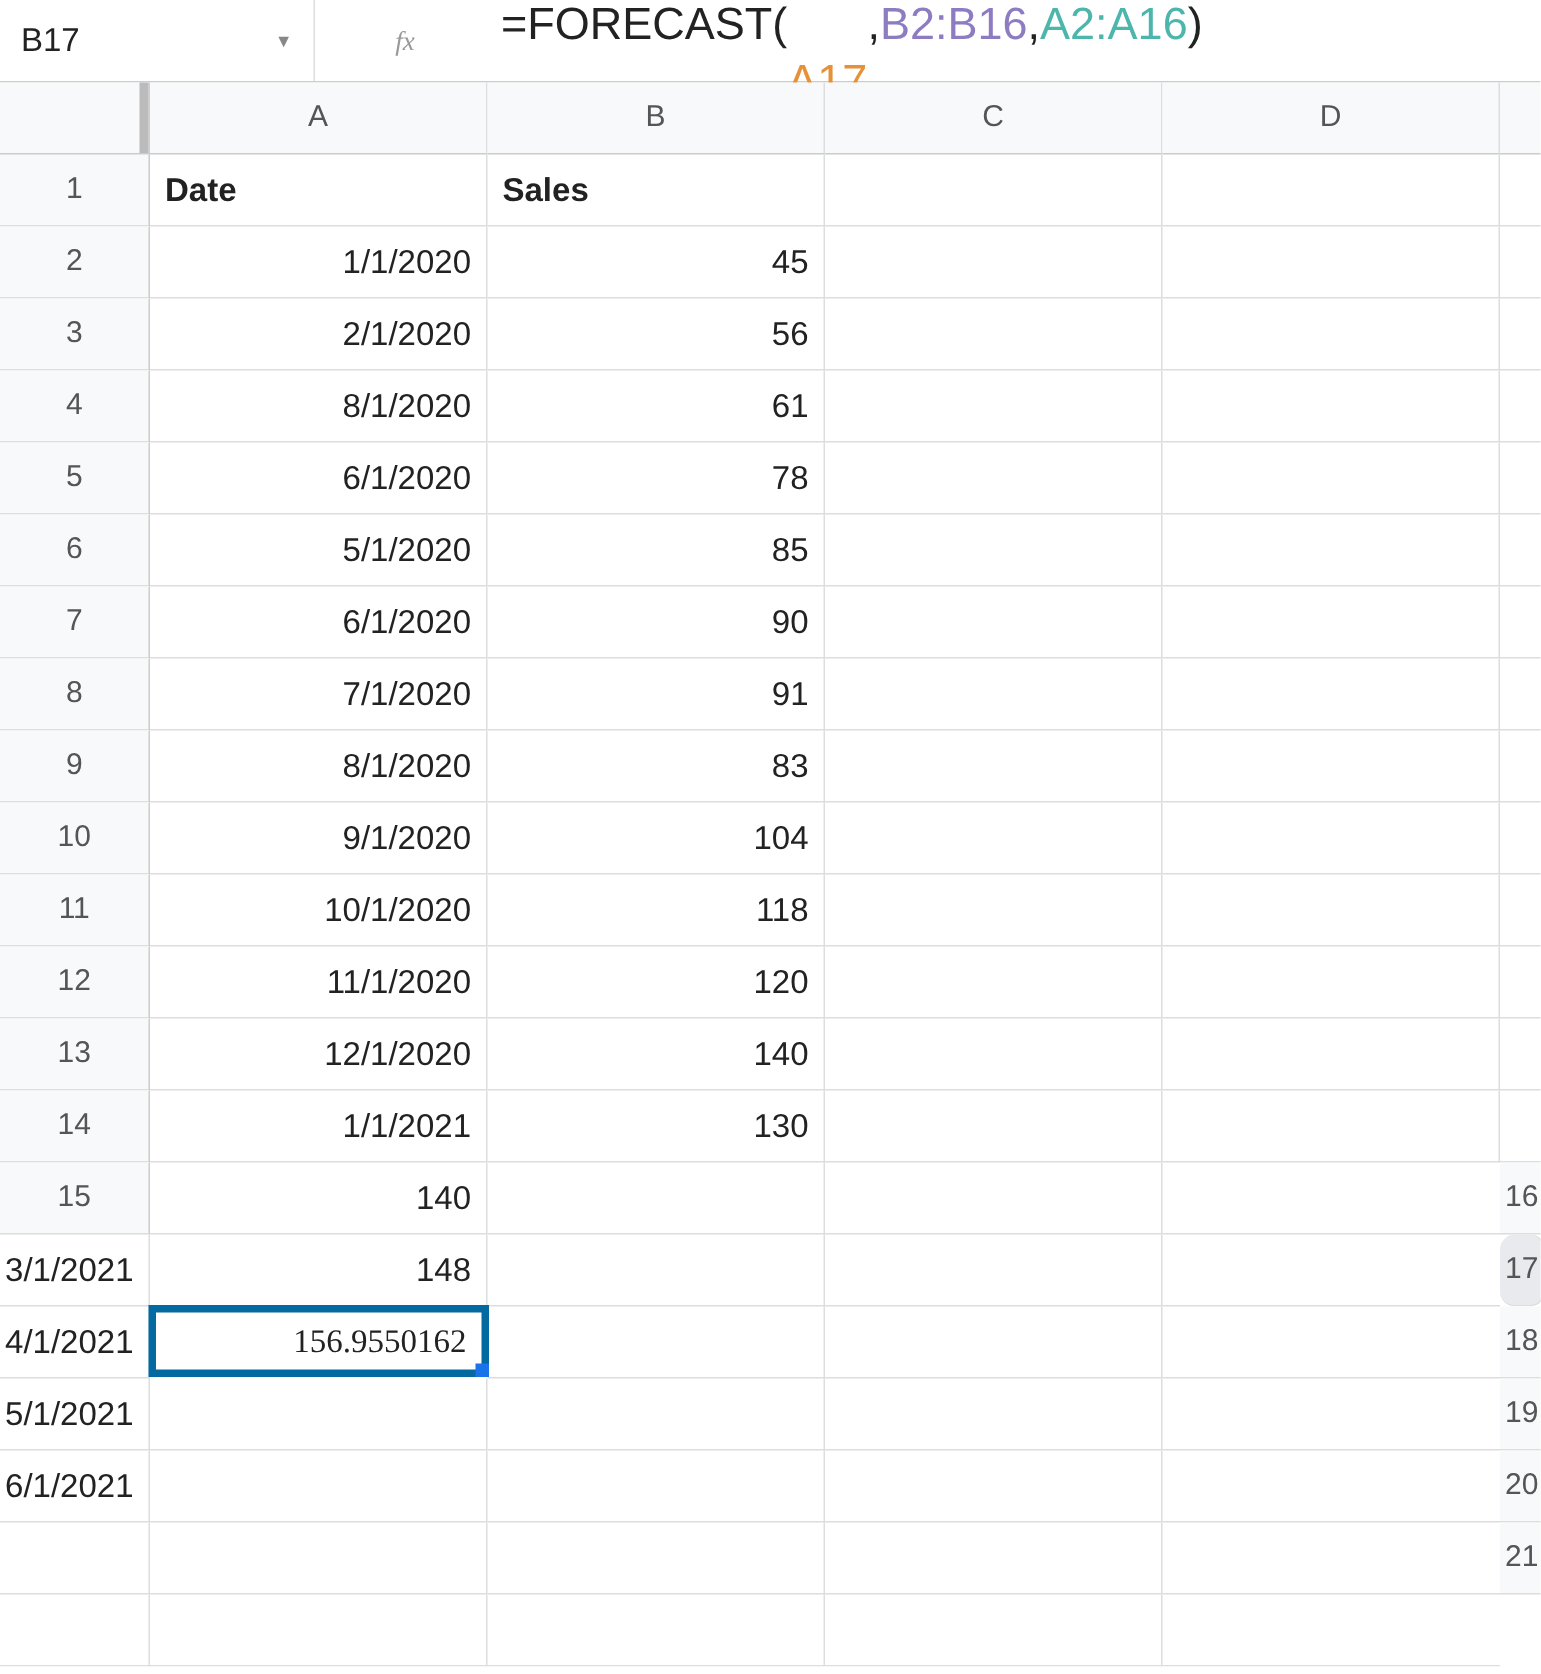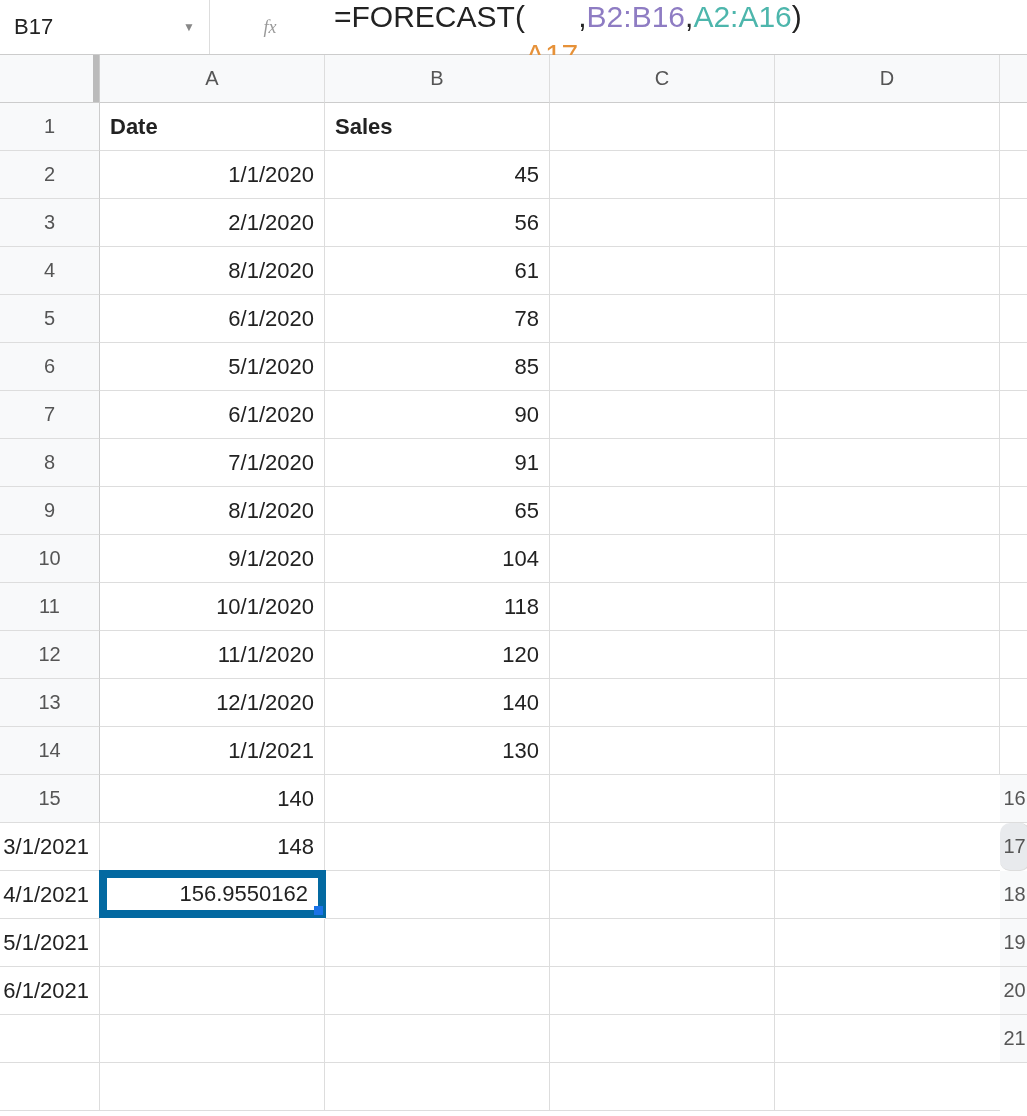--- a/index.html
+++ b/index.html
@@ -122,23 +122,24 @@
     }
     .cell.header-text {
       font-weight: bold;
       justify-content: flex-start;
     }
     .cell.right {
       justify-content: flex-end;
     }
     .cell.selected {
       position: relative;
-      border: 8px solid #0369a1;
+      border: 5px solid #0369a1;
       margin: -1px;
       z-index: 5;
+      font-family: Liberation Serif, serif;
     }
     .cell.selected::after {
       content: '';
       position: absolute;
       right: -5px;
       bottom: -5px;
       width: 9px;
       height: 9px;
       background: #1a73e8;
       z-index: 6;
@@ -230,21 +231,21 @@
 
   <div class="row-header">8</div>
   <div class="cell right">7/1/2020</div>
   <div class="cell right">91</div>
   <div class="cell"></div>
   <div class="cell"></div>
   <div class="cell edge"></div>
 
   <div class="row-header">9</div>
   <div class="cell right">8/1/2020</div>
-  <div class="cell right">65</div>
+  <div class="cell right">83</div>
   <div class="cell"></div>
   <div class="cell"></div>
   <div class="cell edge"></div>
 
   <div class="row-header">10</div>
   <div class="cell right">9/1/2020</div>
   <div class="cell right">104</div>
   <div class="cell"></div>
   <div class="cell"></div>
   <div class="cell edge"></div>

